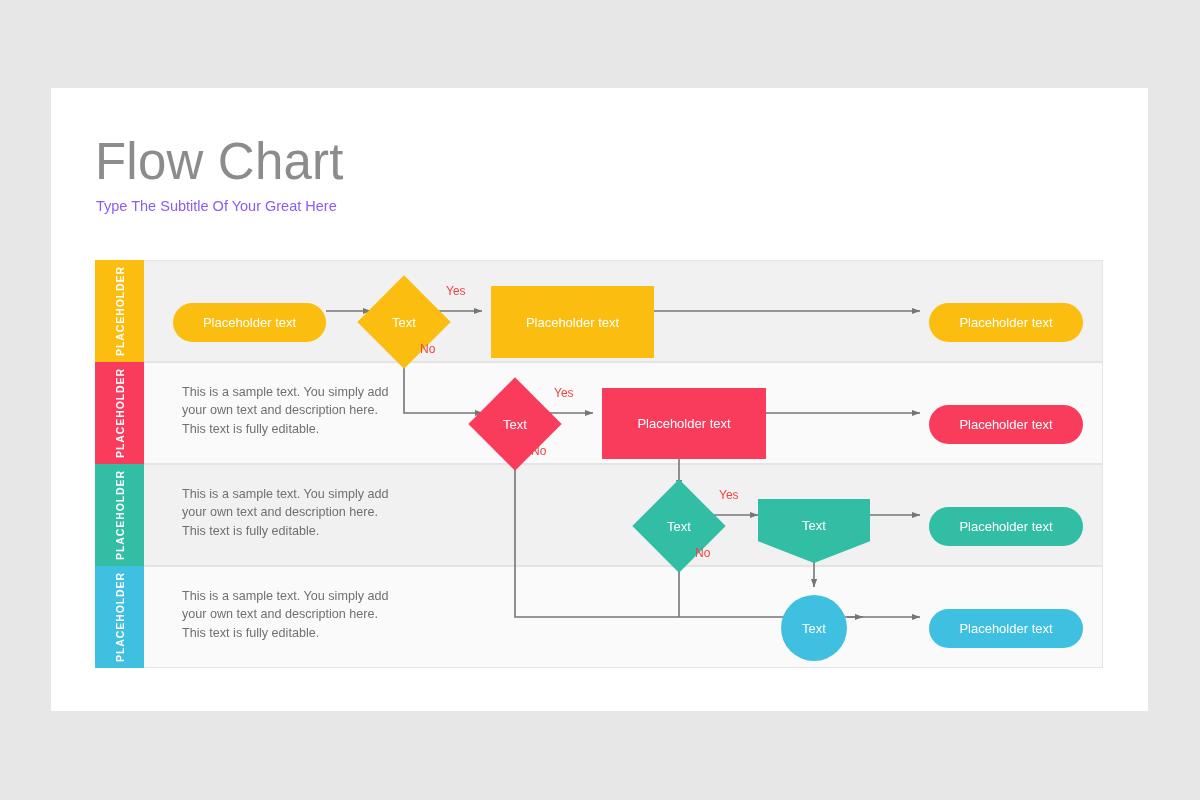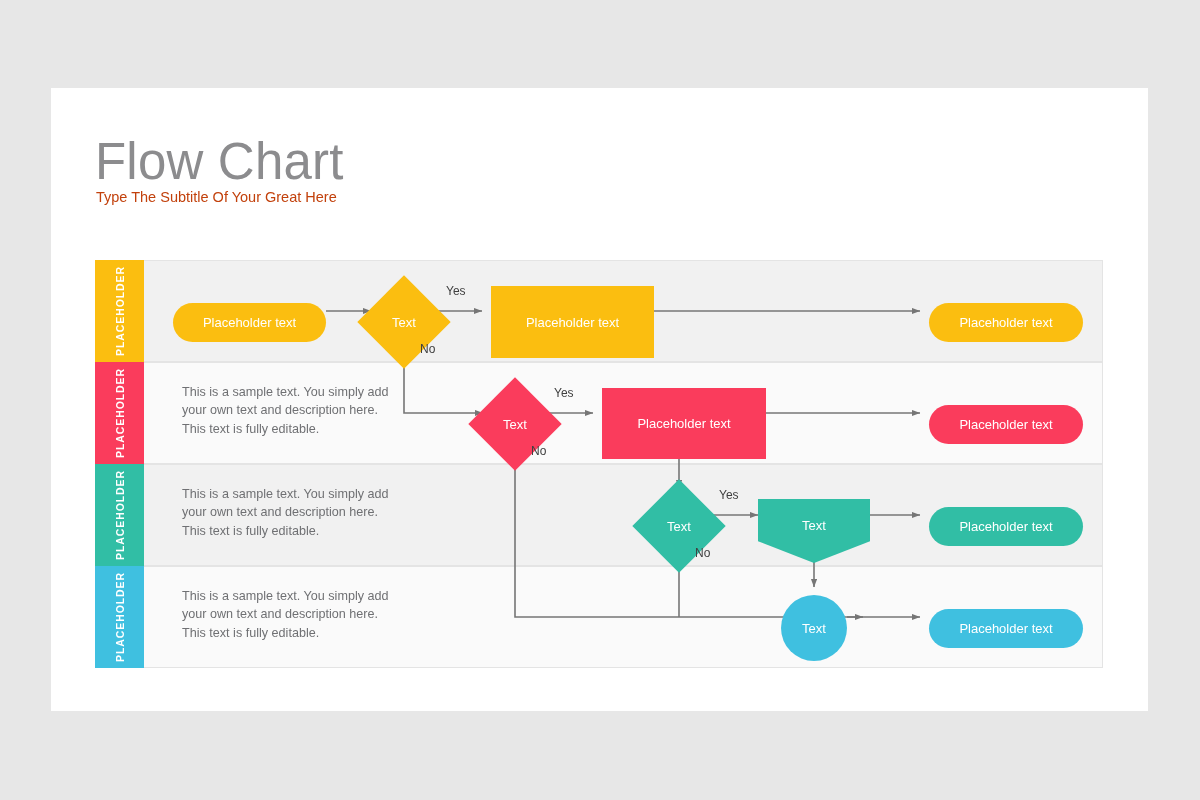--- a/index.html
+++ b/index.html
@@ -14,22 +14,22 @@
     left: 51px; top: 88px;
     width: 1097px; height: 623px;
     background: #ffffff;
   }
   #title {
     position: absolute; left: 44px; top: 44px;
     font-size: 51px; font-weight: 400; color: #8c8c8e;
     letter-spacing: .2px; white-space: nowrap;
   }
   #subtitle {
-    position: absolute; left: 45px; top: 101px;
-    font-size: 14.5px; font-weight: 400; color: #c2410c;
+    position: absolute; left: 45px; top: 110px;
+    font-size: 14.5px; font-weight: 400; color: #8b5cf6;
     white-space: nowrap;
   }
   #table {
     position: absolute; left: 44px; top: 172px;
     width: 1008px; height: 408px;
   }
   .row {
     position: absolute; left: 0; width: 1008px; height: 102px;
     border: 1px solid #e4e4e4;
   }
@@ -72,21 +72,21 @@
   }
   .diamond-label {
     position: relative; z-index: 2; font-size: 13px; color: #fff;
   }
   .pent {
     clip-path: polygon(0 0, 100% 0, 100% 66%, 50% 100%, 0 66%);
   }
   .circle { border-radius: 50%; }
 
   .edge-label {
-    position: absolute; font-size: 12px; color: #404040;
+    position: absolute; font-size: 12px; color: #ef4444;
     white-space: nowrap;
   }
 </style>
 </head>
 <body>
 
 <div id="slide">
 
   <div id="title">Flow Chart</div>
   <div id="subtitle">Type The Subtitle Of Your Great Here</div>

